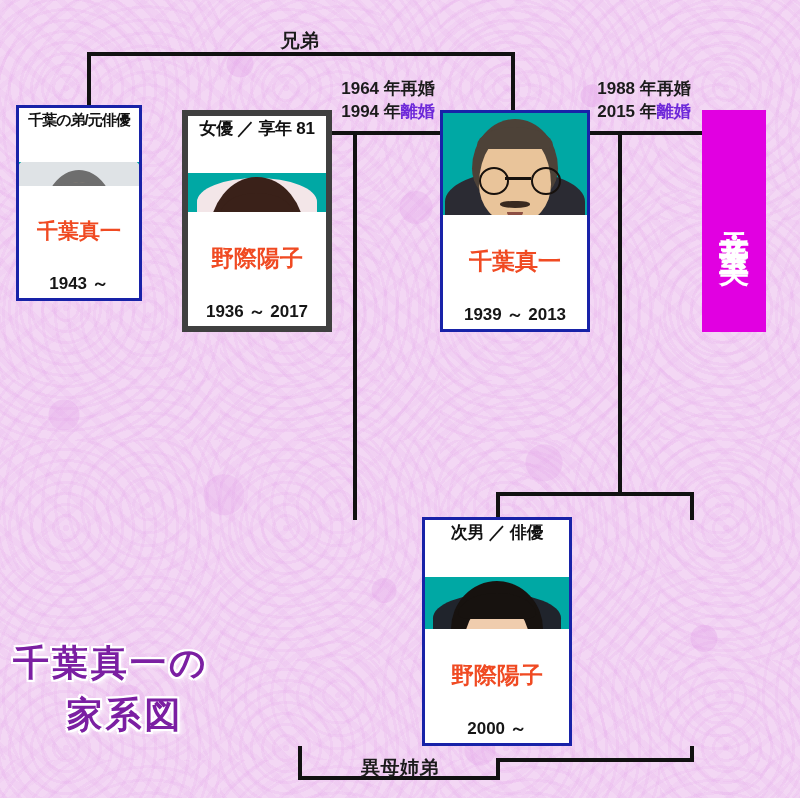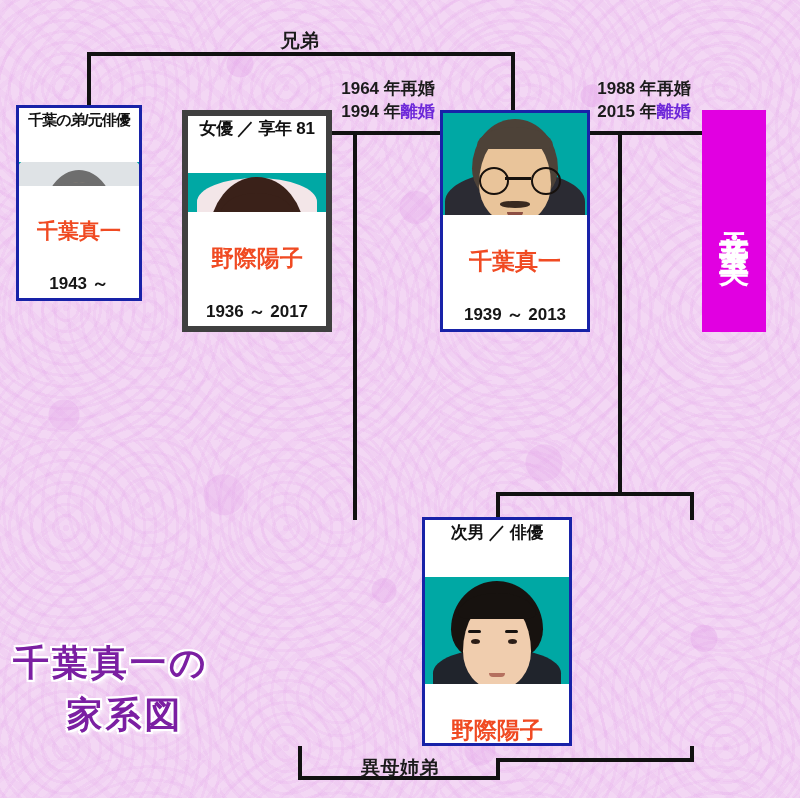--- a/index.html
+++ b/index.html
@@ -242,20 +242,21 @@
       <div class="face hair" style="top:4px;width:92px;height:78px;background:#17120f;"></div>
       <div class="face head" style="top:22px;width:68px;height:90px;background:#f0cdae;"></div>
       <div class="face" style="top:16px;width:78px;height:26px;background:#17120f;border-radius:50% 50% 16% 16%/82% 82% 18% 18%;"></div>
       <div class="eye" style="left:46px;top:62px;width:9px;height:5px;"></div>
       <div class="eye" style="left:83px;top:62px;width:9px;height:5px;"></div>
       <div class="brow" style="left:43px;top:53px;background:#17120f;width:13px;"></div>
       <div class="brow" style="left:80px;top:53px;background:#17120f;width:13px;"></div>
       <div class="mouth" style="top:96px;background:#b5705f;"></div>
     </div>
     <div class="card-name">野際陽子</div>
+    <div class="card-years">2000 ～</div>
   </div>
 
 
   <div class="title" style="left:8px;top:636px;width:206px;">
     <div>千葉真一の</div>
     <div class="l2">家系図</div>
   </div>
 
 </div>
 

